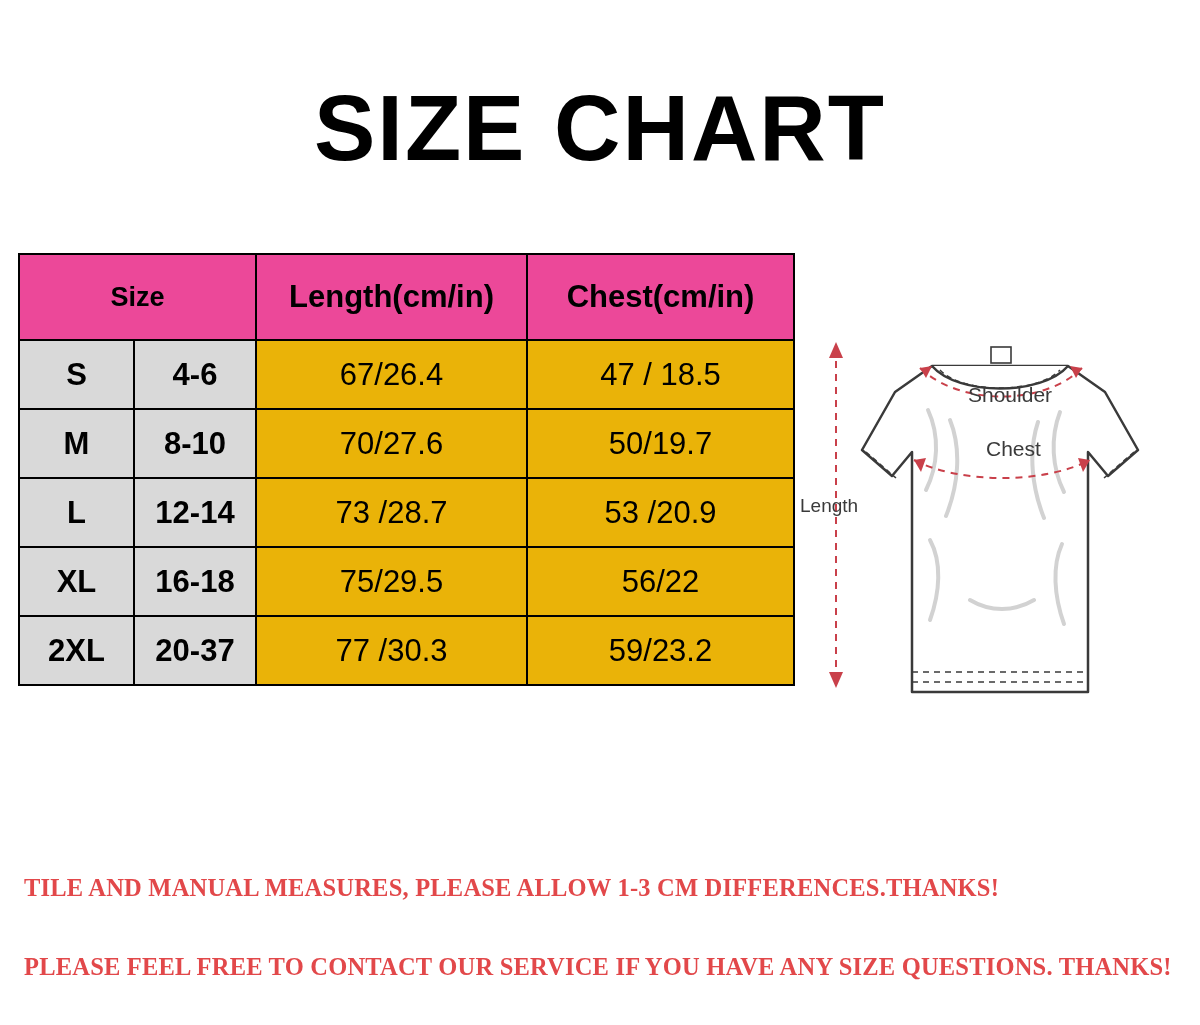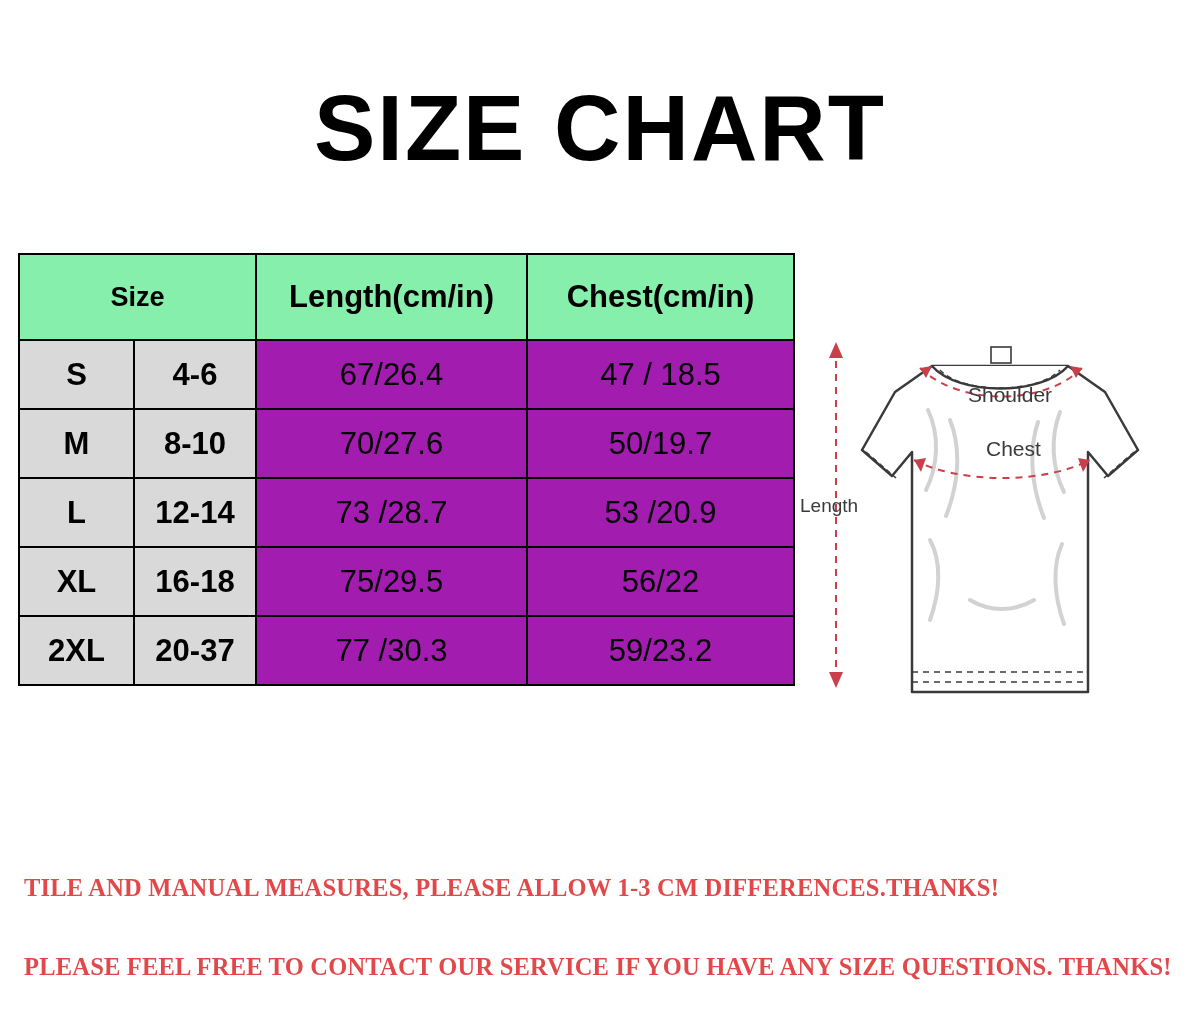--- a/index.html
+++ b/index.html
@@ -40,21 +40,21 @@
     border-collapse: collapse;
     table-layout: fixed;
   }
   #size-table th, #size-table td {
     border: 2px solid #000000;
     text-align: center;
     vertical-align: middle;
     padding: 0;
   }
   #size-table thead th {
-    background: #86efac;
+    background: #ec4899;
     height: 84px;
     font-size: 31px;
     font-weight: bold;
     color: #000;
   }
   #size-table thead th.h-size { font-size: 27px; }
   #size-table tbody td {
     height: 67px;
     font-size: 31px;
   }
@@ -62,21 +62,21 @@
     background: #d9d9d9;
     font-weight: bold;
     font-size: 33px;
   }
   td.c-num {
     background: #d9d9d9;
     font-weight: bold;
     font-size: 33px;
   }
   td.c-len, td.c-chest {
-    background: #a21caf;
+    background: #eab308;
     font-weight: normal;
     font-size: 31px;
   }
 
   
   col.w-size   { width: 115px; }
   col.w-num    { width: 122px; }
   col.w-len    { width: 271px; }
   col.w-chest  { width: 267px; }
 

